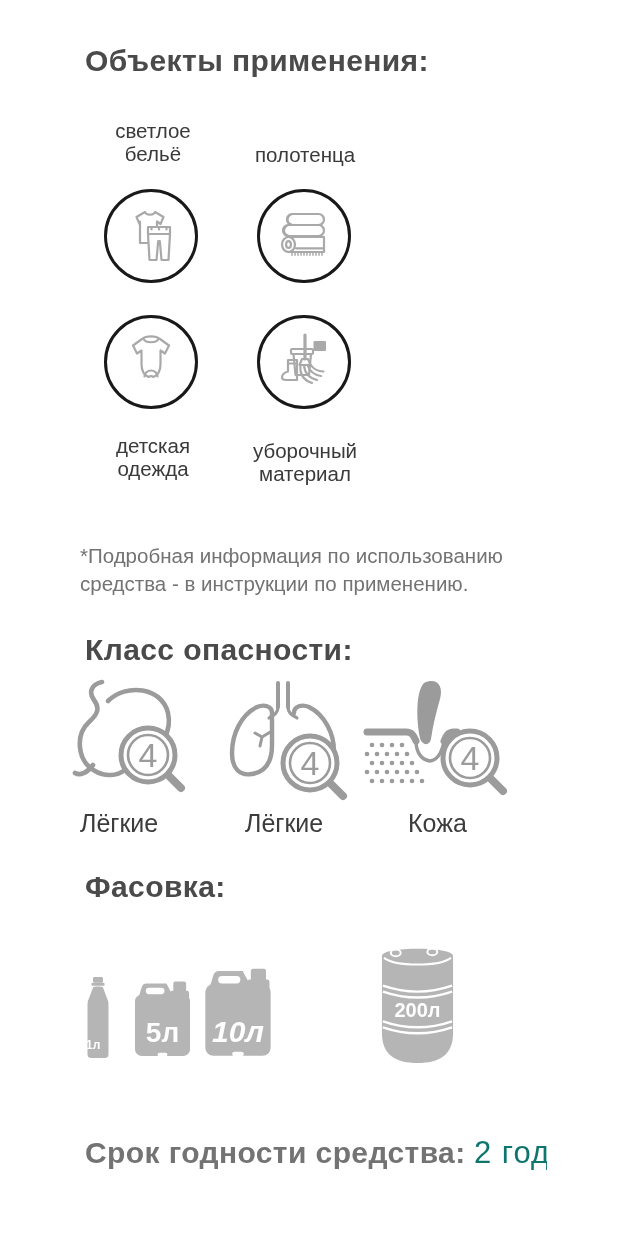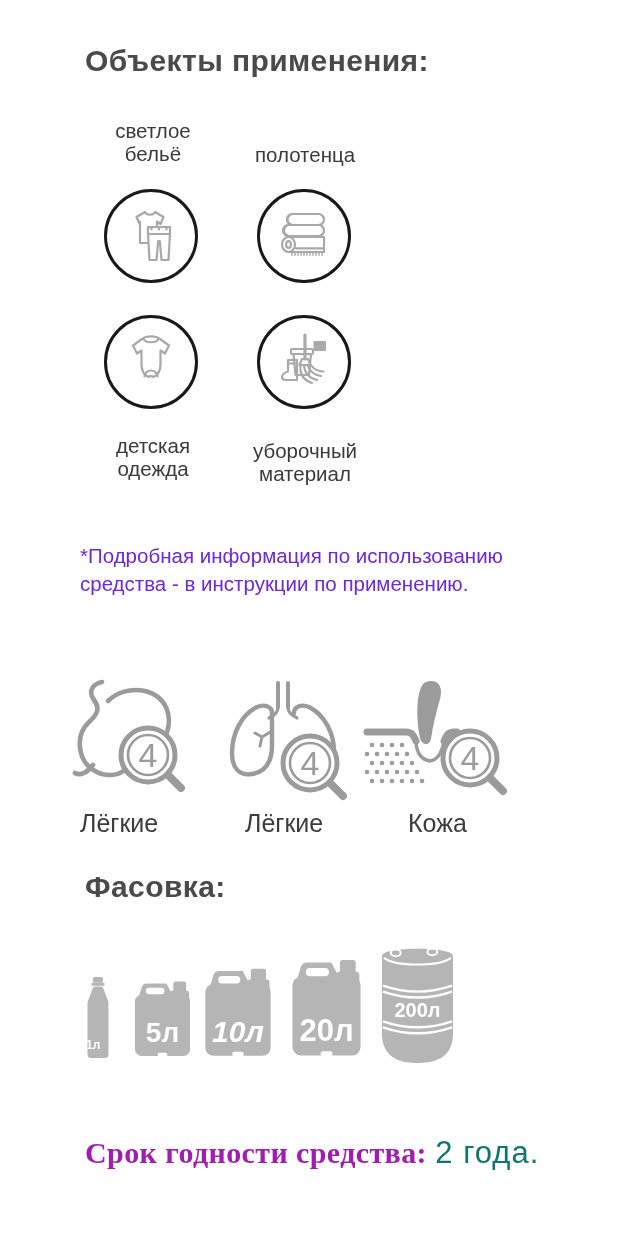--- a/index.html
+++ b/index.html
@@ -5,28 +5,28 @@
   html,body{margin:0;padding:0;background:#ffffff;}
   .canvas{position:relative;width:547px;height:1238px;background:#ffffff;overflow:hidden;
           font-family:"Liberation Sans",sans-serif;margin-top:15px;}
   .abs{position:absolute;}
   .heading{position:absolute;font-weight:700;font-size:30px;color:#4a4a4a;letter-spacing:.4px;
            font-family:"Liberation Sans",sans-serif;white-space:nowrap;}
   .app-label{position:absolute;width:152px;text-align:center;font-size:20.5px;line-height:1.14;
              color:#3a3a3a;white-space:pre-line;}
   .circle{position:absolute;width:94px;height:94px;border:3px solid #191919;border-radius:50%;
           box-sizing:border-box;display:flex;align-items:center;justify-content:center;background:#fff;}
-  .note{position:absolute;left:80px;top:527px;width:448px;font-size:20.5px;line-height:1.38;color:#6d28d9;}
+  .note{position:absolute;left:80px;top:527px;width:448px;font-size:20.5px;line-height:1.38;color:#737373;}
   .hz-label{position:absolute;font-size:25px;color:#3c3c3c;white-space:nowrap;}
   .pack{position:absolute;}
   .pack svg{display:block;}
   .pack-label{position:absolute;color:#ffffff;font-weight:700;white-space:nowrap;
               font-family:"Liberation Sans",sans-serif;}
   .shelf{position:absolute;left:85px;top:1120px;font-size:30px;white-space:nowrap;}
-  .shelf .b{font-weight:700;color:#a21caf;letter-spacing:.4px;font-family:Liberation Serif, serif;}
+  .shelf .b{font-weight:700;color:#737373;letter-spacing:.4px;}
   .shelf .v{font-weight:300;color:#0f766e;font-size:31px;letter-spacing:1px;}
   .bottom-bar{position:absolute;left:55px;right:0;bottom:0;height:7px;background:#c6c9cb;}
 </style>
 </head>
 <body>
 
 <div class="canvas">
 
   <div class="heading" style="left:85px;top:29px;">Объекты применения:</div>
 
@@ -81,20 +81,21 @@
     </svg>
   </div>
 
   <div class="app-label" style="left:77px;top:419px;">детская
 одежда</div>
   <div class="app-label" style="left:229px;top:424px;">уборочный
 материал</div>
 
   <div class="note">*Подробная информация по использованию средства - в инструкции по применению.</div>
 
+  <div class="heading" style="left:85px;top:618px;">Класс опасности:</div>
 
   <svg class="abs" style="left:72px;top:662px;" width="118" height="124" viewBox="0 0 118 124" fill="none" stroke="#9b9b9b" stroke-width="4.6" stroke-linecap="round" stroke-linejoin="round">
     <path d="M30 5 C20 7 16 15 22 23 C28 31 26 37 17 45 C3 58 5 84 23 94 C33 100 45 99 53 93"></path>
     <path d="M36 24 C54 6 90 10 96 36 C100 54 90 70 74 76"></path>
     <path d="M21 88 C15 96 8 99 3 96"></path>
     <g transform="translate(76,78)">
       <line x1="16" y1="16" x2="33" y2="33" stroke-width="8"></line>
       <circle r="27" fill="#ffffff" stroke-width="5"></circle>
       <circle r="20" stroke-width="2.6"></circle>
       <text y="12" text-anchor="middle" font-size="34" font-weight="400" fill="#9b9b9b" stroke="none" font-family="Liberation Sans, sans-serif">4</text>
@@ -190,31 +191,20 @@
       <rect x="2" y="15" width="56" height="63" rx="7"></rect>
       <path d="M5 20 L9 7 Q10 3.5 14 3.5 H34 L39 13 L39 20 Z"></path>
       <rect x="41" y="1.5" width="13" height="12" rx="2"></rect>
       <rect x="38" y="11" width="19" height="10" rx="2"></rect>
       <rect x="13" y="8" width="19" height="6.5" rx="3.2" fill="#ffffff"></rect>
       <rect x="25" y="74.5" width="10" height="4" rx="2" fill="#ffffff"></rect>
     </svg>
     <span class="pack-label" style="left:50%;transform:translateX(-50%);bottom:9px;font-size:30px;">10л</span>
   </div>
 
-  <div class="pack" style="left:290px;top:943px;width:73px;height:100px;">
-    <svg width="73" height="100" viewBox="0 0 60 80" preserveAspectRatio="none" fill="#b5b5b5">
-      <rect x="2" y="15" width="56" height="63" rx="7"></rect>
-      <path d="M5 20 L9 7 Q10 3.5 14 3.5 H34 L39 13 L39 20 Z"></path>
-      <rect x="41" y="1.5" width="13" height="12" rx="2"></rect>
-      <rect x="38" y="11" width="19" height="10" rx="2"></rect>
-      <rect x="13" y="8" width="19" height="6.5" rx="3.2" fill="#ffffff"></rect>
-      <rect x="25" y="74.5" width="10" height="4" rx="2" fill="#ffffff"></rect>
-    </svg>
-    <span class="pack-label" style="left:50%;transform:translateX(-50%);bottom:9px;font-size:31px;">20л</span>
-  </div>
 
   <div class="pack" style="left:378px;top:927px;width:79px;height:123px;">
     <svg width="79" height="123" viewBox="0 0 80 124" preserveAspectRatio="none">
       <path d="M4 14 C4 4.5 76 4.5 76 14 V92 C76 114 62 122 40 122 C18 122 4 114 4 92 Z" fill="#b5b5b5"></path>
       <path d="M6 16 C18 25 62 25 74 16" stroke="#ffffff" stroke-width="2" fill="none"></path>
       <ellipse cx="18" cy="11" rx="5" ry="3.4" fill="none" stroke="#ffffff" stroke-width="2"></ellipse>
       <ellipse cx="55" cy="10" rx="5" ry="3.4" fill="none" stroke="#ffffff" stroke-width="2"></ellipse>
       <path d="M5 44 Q40 56 75 44" stroke="#ffffff" stroke-width="2.4" fill="none"></path>
       <path d="M5 50 Q40 62 75 50" stroke="#ffffff" stroke-width="2.4" fill="none"></path>
       <path d="M5 80 Q40 92 75 80" stroke="#ffffff" stroke-width="2.4" fill="none"></path>

